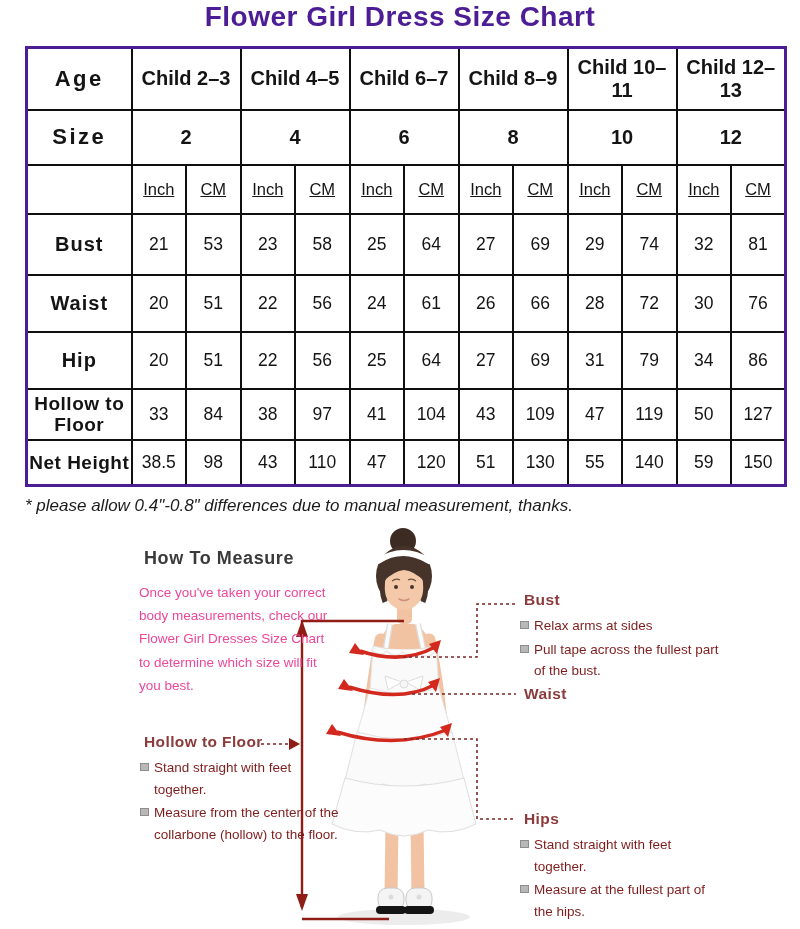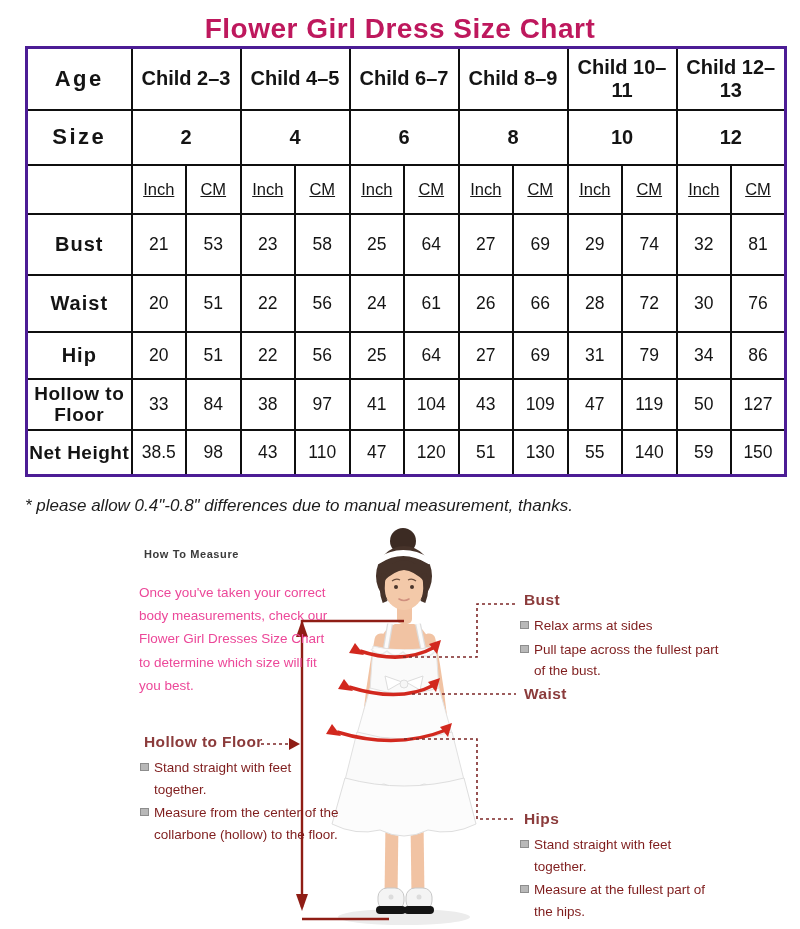--- a/index.html
+++ b/index.html
@@ -1,44 +1,44 @@
 <!DOCTYPE html>
 <html><head>
 <meta charset="utf-8">
 <style>
   html,body{margin:0;padding:0;background:#ffffff;}
   .page{position:relative;width:800px;height:929px;background:#fff;overflow:hidden;
         font-family:"Liberation Sans","DejaVu Sans",sans-serif;color:#111;}
 
   
-  .title{position:absolute;top:13px;left:0;width:800px;text-align:center;margin:0;
-         font-size:28px;font-weight:bold;letter-spacing:.5px;color:#be185d;}
+  .title{position:absolute;top:1px;left:0;width:800px;text-align:center;margin:0;
+         font-size:28px;font-weight:bold;letter-spacing:.5px;color:#4c1d95;}
 
   
   table.chart{position:absolute;left:25px;top:46px;width:762px;border-collapse:collapse;
               table-layout:fixed;border:3px solid #4c1d95;background:#fff;}
   table.chart th,table.chart td{border:2px solid #0f0f0f;text-align:center;vertical-align:middle;
               padding:0;background:#fff;color:#141414;}
   .r-age{height:62px}.r-size{height:55px}.r-unit{height:49px}
-  .r-bust{height:61px}.r-waist{height:57px}.r-hip{height:47px}
+  .r-bust{height:61px}.r-waist{height:57px}.r-hip{height:57px}
   .r-hollow{height:51px}.r-net{height:46px}
   th.lbl{font-size:20px;font-weight:bold;letter-spacing:1px;}
   th.lbl.big{font-size:22px;letter-spacing:2.5px;}
   th.lbl.small{font-size:19px;letter-spacing:.5px;line-height:1.12;}
   td.agegroup{font-size:20px;font-weight:bold;}
   td.sizeval{font-size:20px;font-weight:bold;}
   td.unit{font-size:16.5px;font-weight:normal;text-decoration:underline;}
   td.val{font-size:17.5px;font-weight:normal;}
 
   
   .footnote{position:absolute;left:25px;top:496px;margin:0;font-style:italic;
             font-size:17px;color:#1c1c1c;}
 
   
-  .htm-heading{position:absolute;left:144px;top:548px;margin:0;font-size:11px;
+  .htm-heading{position:absolute;left:144px;top:548px;margin:0;font-size:18px;
                font-weight:bold;color:#3a3a3a;letter-spacing:.6px;}
   .intro{position:absolute;left:139px;top:581px;width:196px;margin:0;
          font-size:13.5px;line-height:1.72;color:#ec4899;}
   .sec{position:absolute;width:205px;}
   .sec h3{margin:0 0 6px 5px;font-size:15.5px;font-weight:bold;color:#8b3b3b;letter-spacing:.4px;}
   .sec ul.bullets{margin:0;padding:0;list-style:none;font-size:13.5px;line-height:1.6;color:#7f1d1d;}
   .sec ul.bullets li{position:relative;padding-left:15px;margin:0 0 2px 0;}
   .sec ul.bullets li::before{content:"";position:absolute;left:1px;top:6px;width:7px;height:6px;
         background:#b8b8b8;border:1px solid #8d8d8d;}
   #sec-hollow{left:139px;top:733px;}

